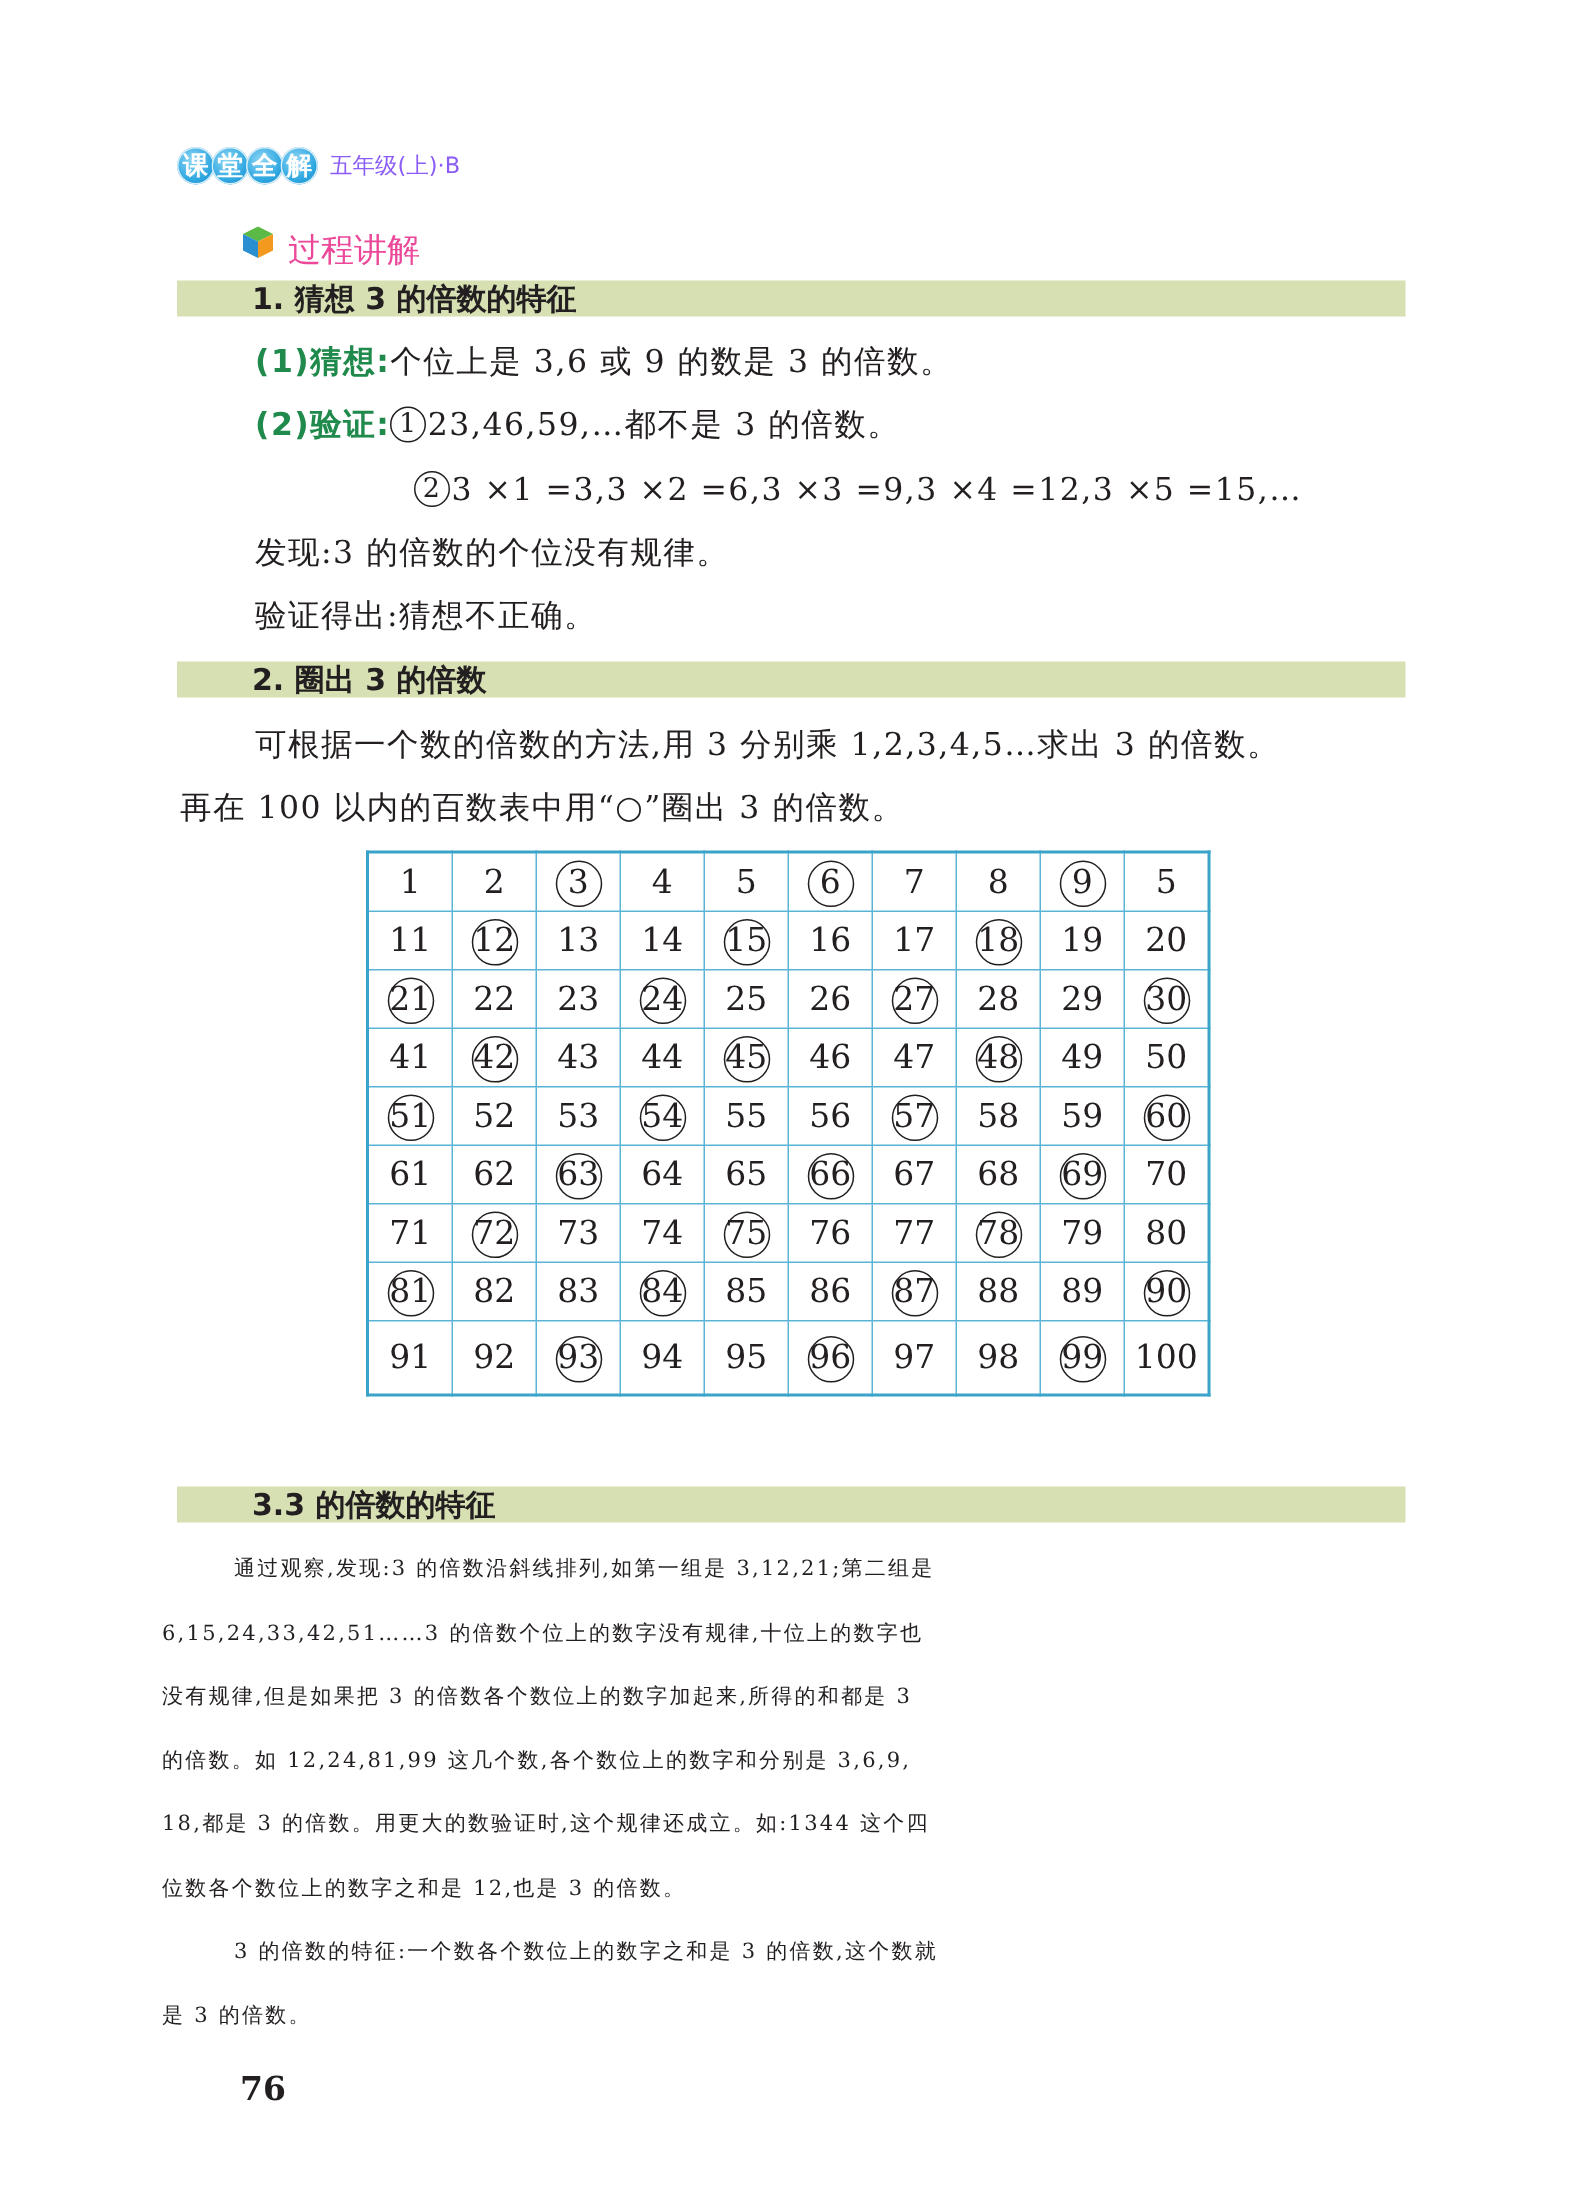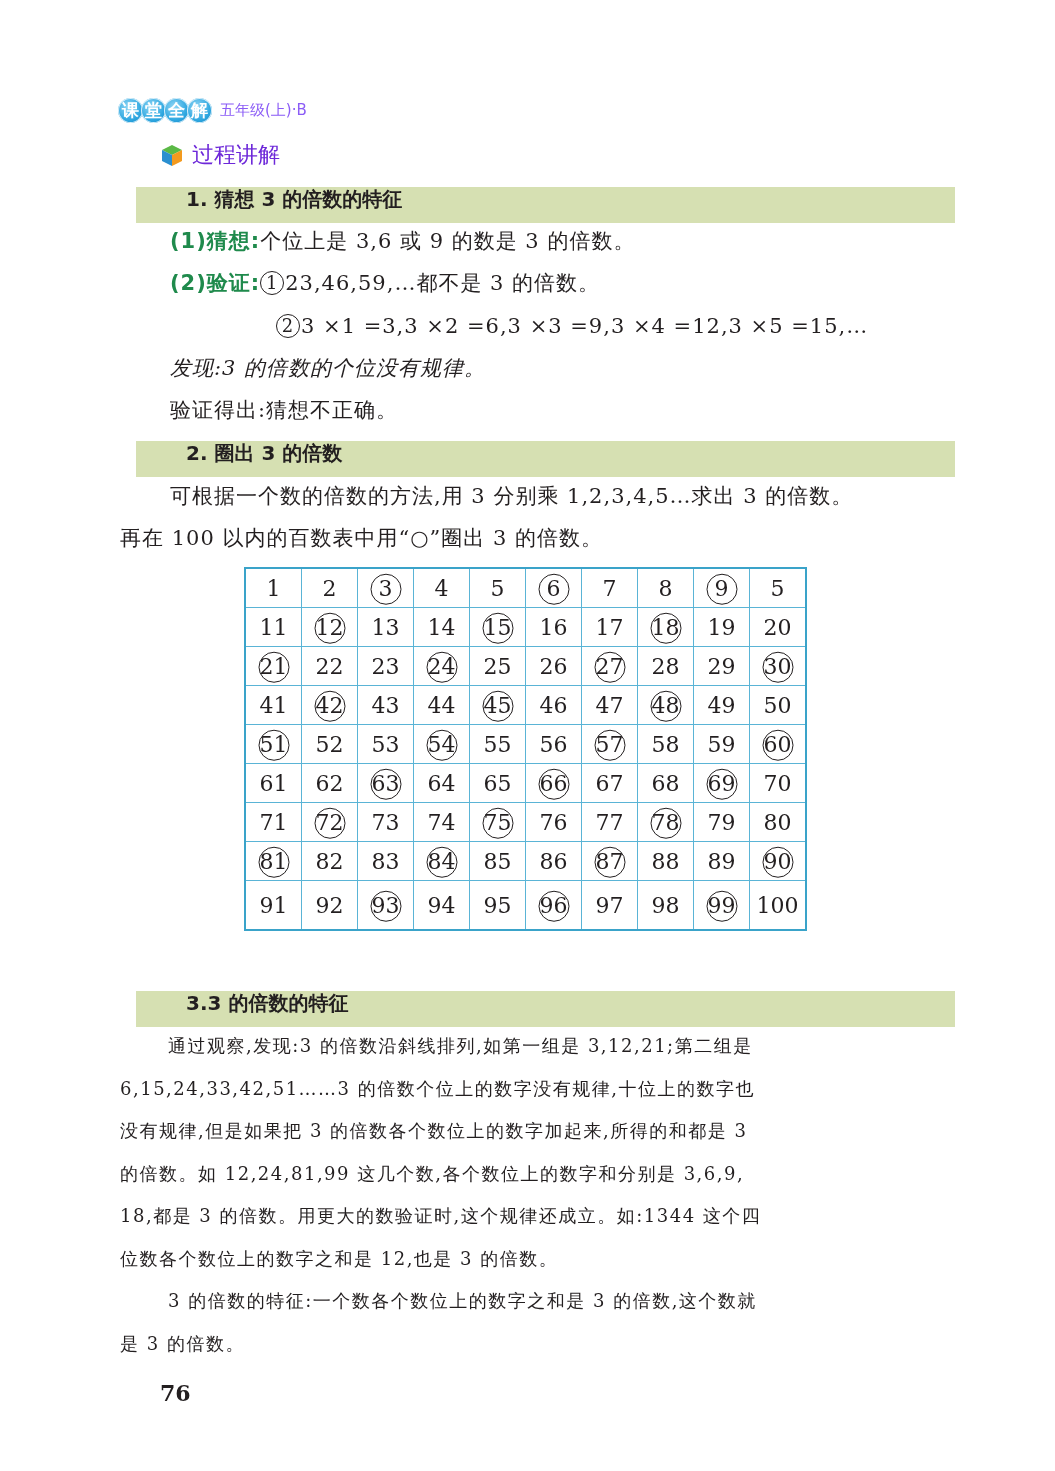--- a/index.html
+++ b/index.html
@@ -18,25 +18,25 @@
     background: radial-gradient(circle at 40% 35%, #8fd6f5 0%, #2ea7e0 60%, #1784c4 100%);
     color: #fff; font-family: "DejaVu Sans", sans-serif; font-size: 17px; font-weight: bold;
     display: flex; align-items: center; justify-content: center; margin-right: -2px;
     box-shadow: 0 0 0 1px #d7eef9 inset;
   }
   .grade { margin-left: 10px; font-family: "DejaVu Sans", sans-serif; font-size: 15px; color: #8b5cf6; }
 
   
   .section-head { left: 160px; top: 140px; display: flex; align-items: center; }
   .cube { width: 24px; height: 24px; margin-right: 8px; }
-  .section-title { font-family: "DejaVu Sans", sans-serif; font-size: 22px; color: #6d28d9; }
+  .section-title { font-family: "DejaVu Sans", sans-serif; font-size: 22px; color: #ec4899; margin-top: 12px; }
 
   
   .band {
-    left: 136px; width: 819px; height: 36px; background: #d6e0b2;
+    left: 118px; width: 819px; height: 24px; background: #d6e0b2;
   }
   .band-title {
     position: absolute; left: 50px; top: 0; height: 24px; line-height: 24px;
     font-family: "DejaVu Sans", sans-serif; font-size: 20px; font-weight: bold; color: #231f20;
   }
 
   .line {
     font-size: 21px; line-height: 28px; white-space: nowrap; letter-spacing: 1px;
   }
   .green { color: #1f8a4c; font-family: "DejaVu Sans", sans-serif; font-weight: bold; }
@@ -56,21 +56,21 @@
     font-size: 22px; padding: 0; color: #231f20;
   }
   .grid tr.last td { height: 48px; }
   .num { display: inline-block; position: relative; }
   .num.circled::after {
     content: ""; position: absolute; left: 50%; top: 50%;
     width: 29px; height: 29px; border: 1.3px solid #231f20; border-radius: 50%;
     transform: translate(-50%, -46%);
   }
 
-  .para { left: 120px; width: 818px; font-size: 18px; line-height: 42.5px; letter-spacing: 1.5px; text-align: justify; }
+  .para { left: 108px; width: 818px; font-size: 14px; line-height: 42.5px; letter-spacing: 1.5px; text-align: justify; }
   .para p { margin: 0; }
   .indent { text-indent: 48px; }
 
   .page-num { left: 160px; top: 1380px; font-size: 22px; font-weight: bold; }
 </style>
 </head>
 <body>
 
 <div class="abs series">
   <div class="badge-chars">
@@ -100,21 +100,21 @@
 </div>
 
 <div class="abs line" style="left:170px; top:269px;">
   <span class="green">(2)验证:</span><span class="circ">1</span><span>23,46,59,…都不是 3 的倍数。</span>
 </div>
 
 <div class="abs line" style="left:276px; top:312px;">
   <span class="circ">2</span><span>3 ×1 =3,3 ×2 =6,3 ×3 =9,3 ×4 =12,3 ×5 =15,…</span>
 </div>
 
-<div class="abs line" style="left:170px; top:354px;font-style:italic;">发现:3 的倍数的个位没有规律。</div>
+<div class="abs line" style="left:170px; top:354px;">发现:3 的倍数的个位没有规律。</div>
 <div class="abs line" style="left:170px; top:396px;">验证得出:猜想不正确。</div>
 
 <div class="abs band" style="top:441px;">
   <span class="band-title">2. 圈出 3 的倍数</span>
 </div>
 
 <div class="abs line" style="left:170px; top:482px;">可根据一个数的倍数的方法,用 3 分别乘 1,2,3,4,5…求出 3 的倍数。</div>
 <div class="abs line" style="left:120px; top:524px;">再在 100 以内的百数表中用“○”圈出 3 的倍数。</div>
 
 <table class="abs grid" id="hundred-grid">

